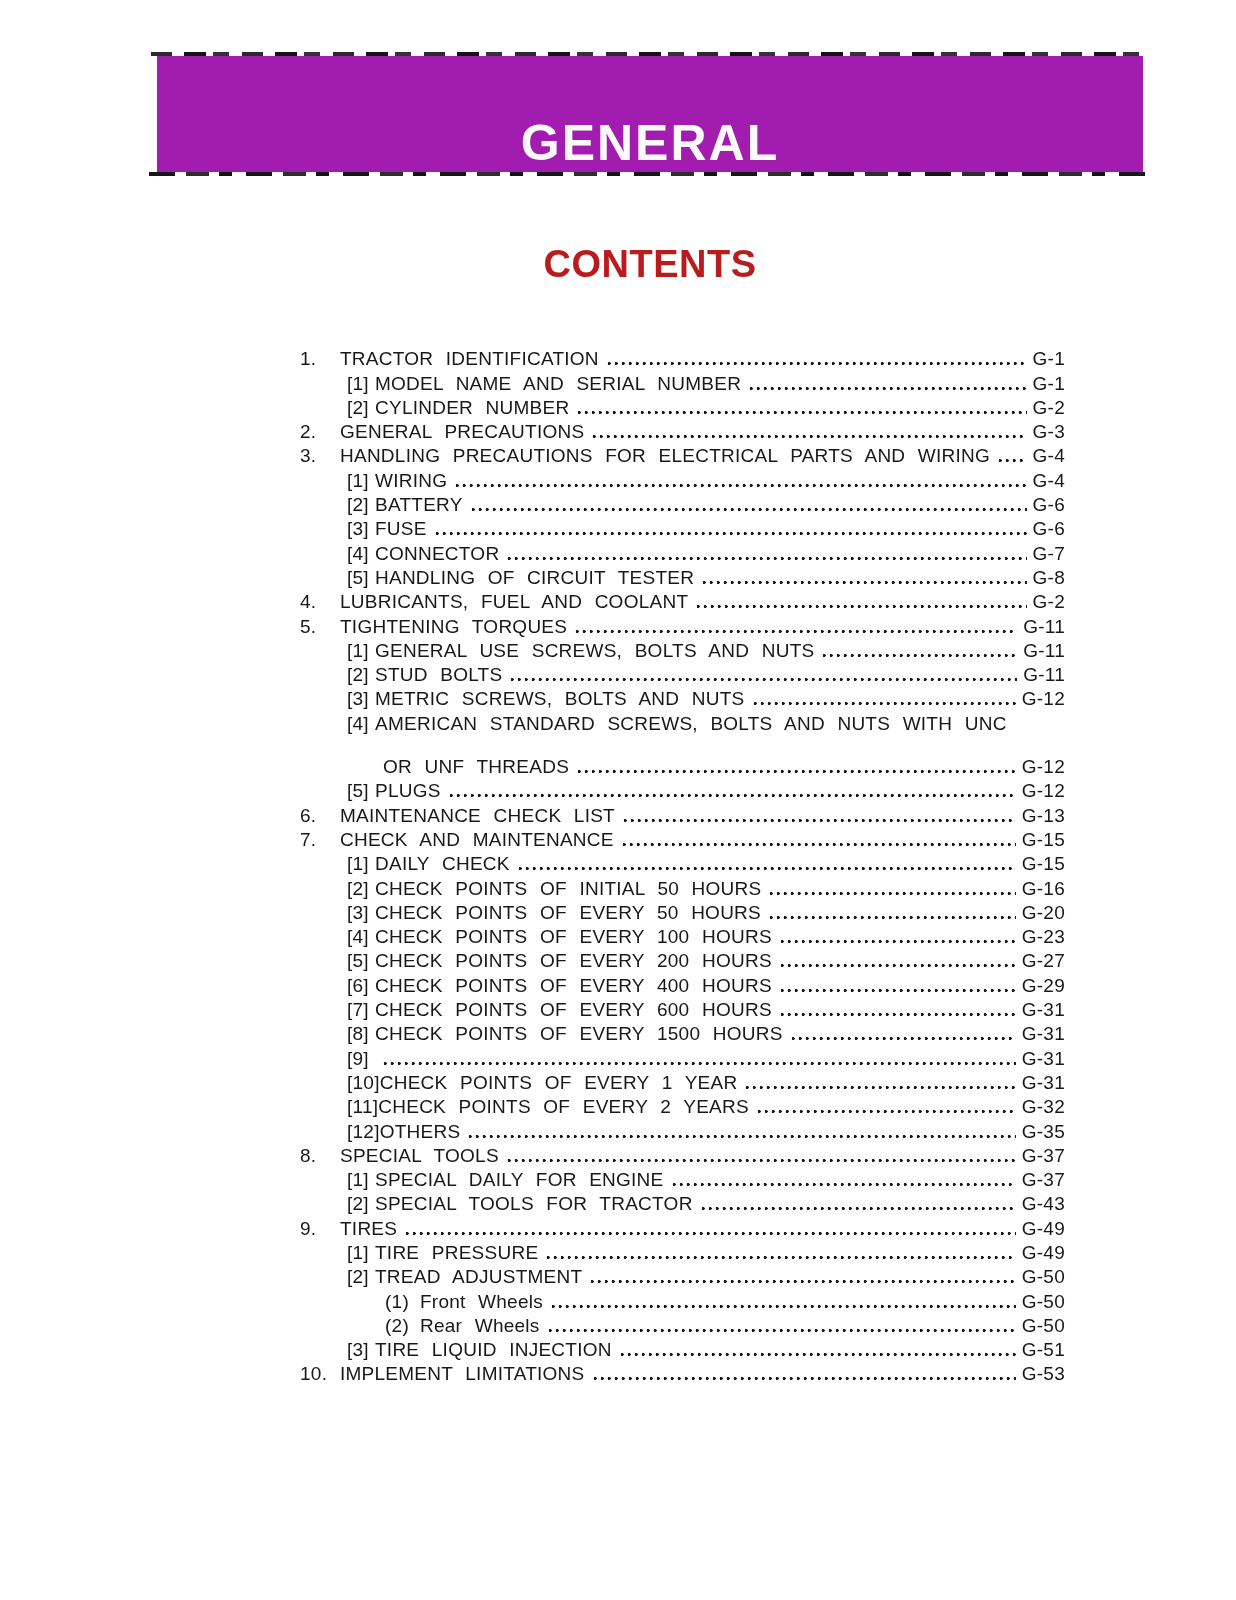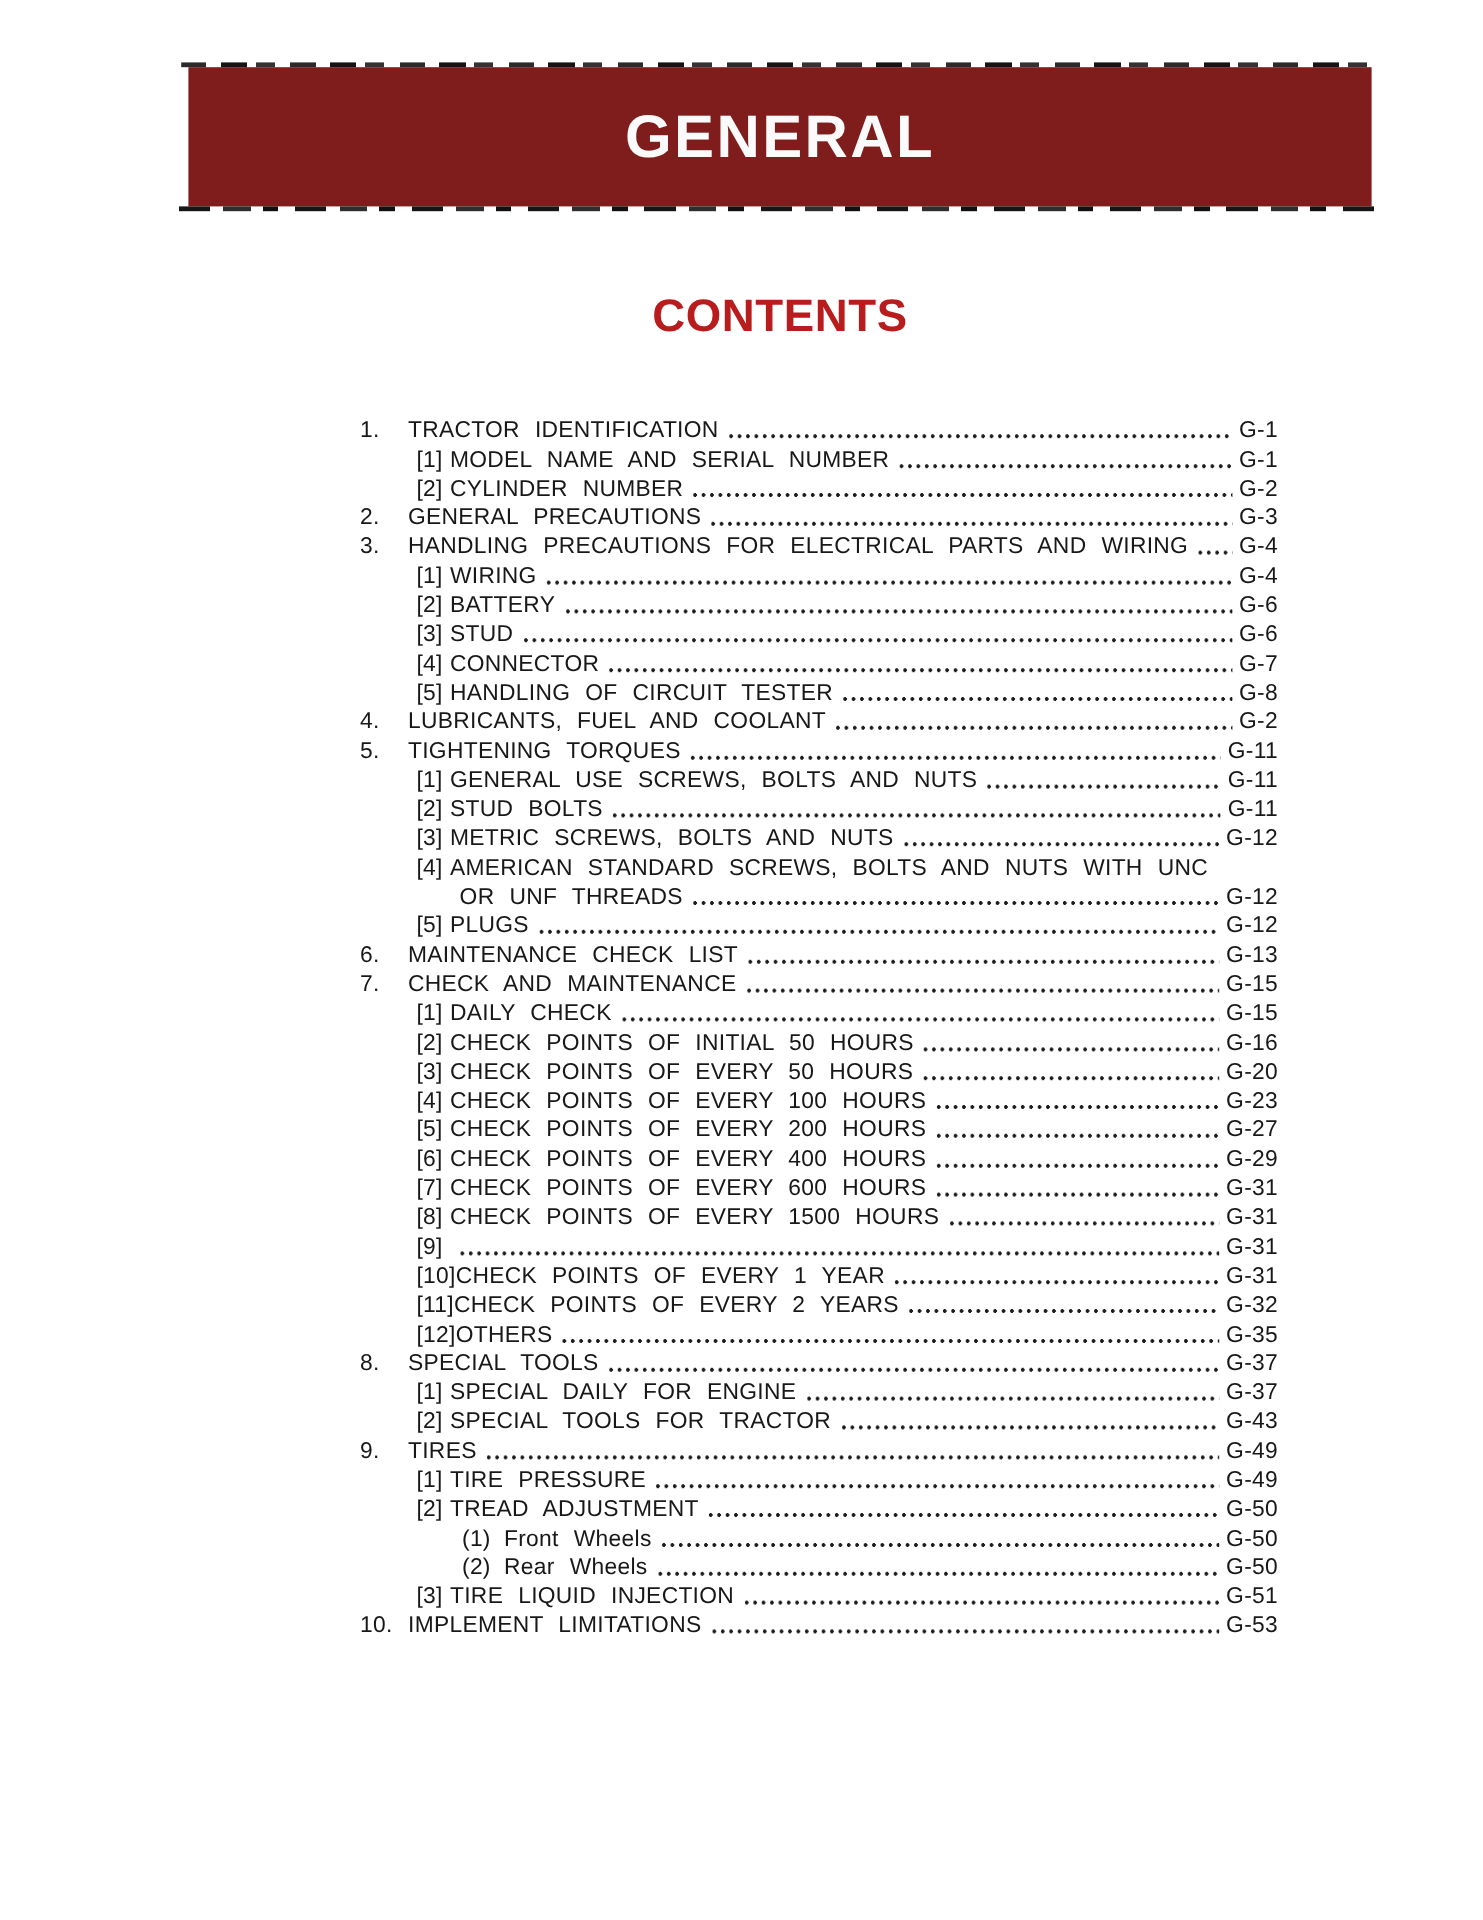--- a/index.html
+++ b/index.html
@@ -12,22 +12,22 @@
     overflow: hidden;
     color: #171717;
   }
   .sheet { position: absolute; inset: 0; }
 
   
   .banner {
     position: absolute;
     left: 157px; top: 56px;
     width: 986px; height: 116px;
-    background: #7f1d1d;
-    display: flex; align-items: center; justify-content: center;
+    background: #a21caf;
+    display: flex; align-items: flex-end; justify-content: center;
   }
   
   .banner::before {
     content: ""; position: absolute; left: -6px; right: -3px; top: -4px; height: 4px;
     background: repeating-linear-gradient(90deg,
       #2b2b2b 0 21px, transparent 21px 33px,
       #141414 33px 55px, transparent 55px 62px,
       #333 62px 78px, transparent 78px 91px);
   }
   .banner::after {
@@ -74,21 +74,21 @@
     word-spacing: 7px;
     color: #181818;
   }
   .toc-row .label { flex: 0 0 auto; }
   .toc-row .title { flex: 0 0 auto; }
   .toc-row.l1 .label { width: 40px; }
   .toc-row.l2 { margin-left: 47px; }
   .toc-row.l2 .label { min-width: 28px; }
   .toc-row.l3 { margin-left: 85px; }
   .toc-row.l3 .label { min-width: 35px; }
-  .toc-row.cont { margin-left: 83px; }
+  .toc-row.cont { margin-left: 83px; margin-top: 19px; }
   .dots {
     flex: 1 1 10px;
     min-width: 8px;
     align-self: flex-end;
     height: 5px;
     margin: 0 6px 4px 8px;
     background-image: radial-gradient(circle at 2.2px 2.5px, #1c1c1c 1.35px, transparent 1.75px);
     background-size: 7px 5px;
     background-repeat: repeat-x;
   }
@@ -147,21 +147,21 @@
     <span class="page">G-4</span>
   </div>
       <div class="toc-row l2">
     <span class="label">[2]</span>
     <span class="title">BATTERY</span>
     <span class="dots"></span>
     <span class="page">G-6</span>
   </div>
       <div class="toc-row l2">
     <span class="label">[3]</span>
-    <span class="title">STUD</span>
+    <span class="title">FUSE</span>
     <span class="dots"></span>
     <span class="page">G-6</span>
   </div>
       <div class="toc-row l2">
     <span class="label">[4]</span>
     <span class="title">CONNECTOR</span>
     <span class="dots"></span>
     <span class="page">G-7</span>
   </div>
       <div class="toc-row l2">

